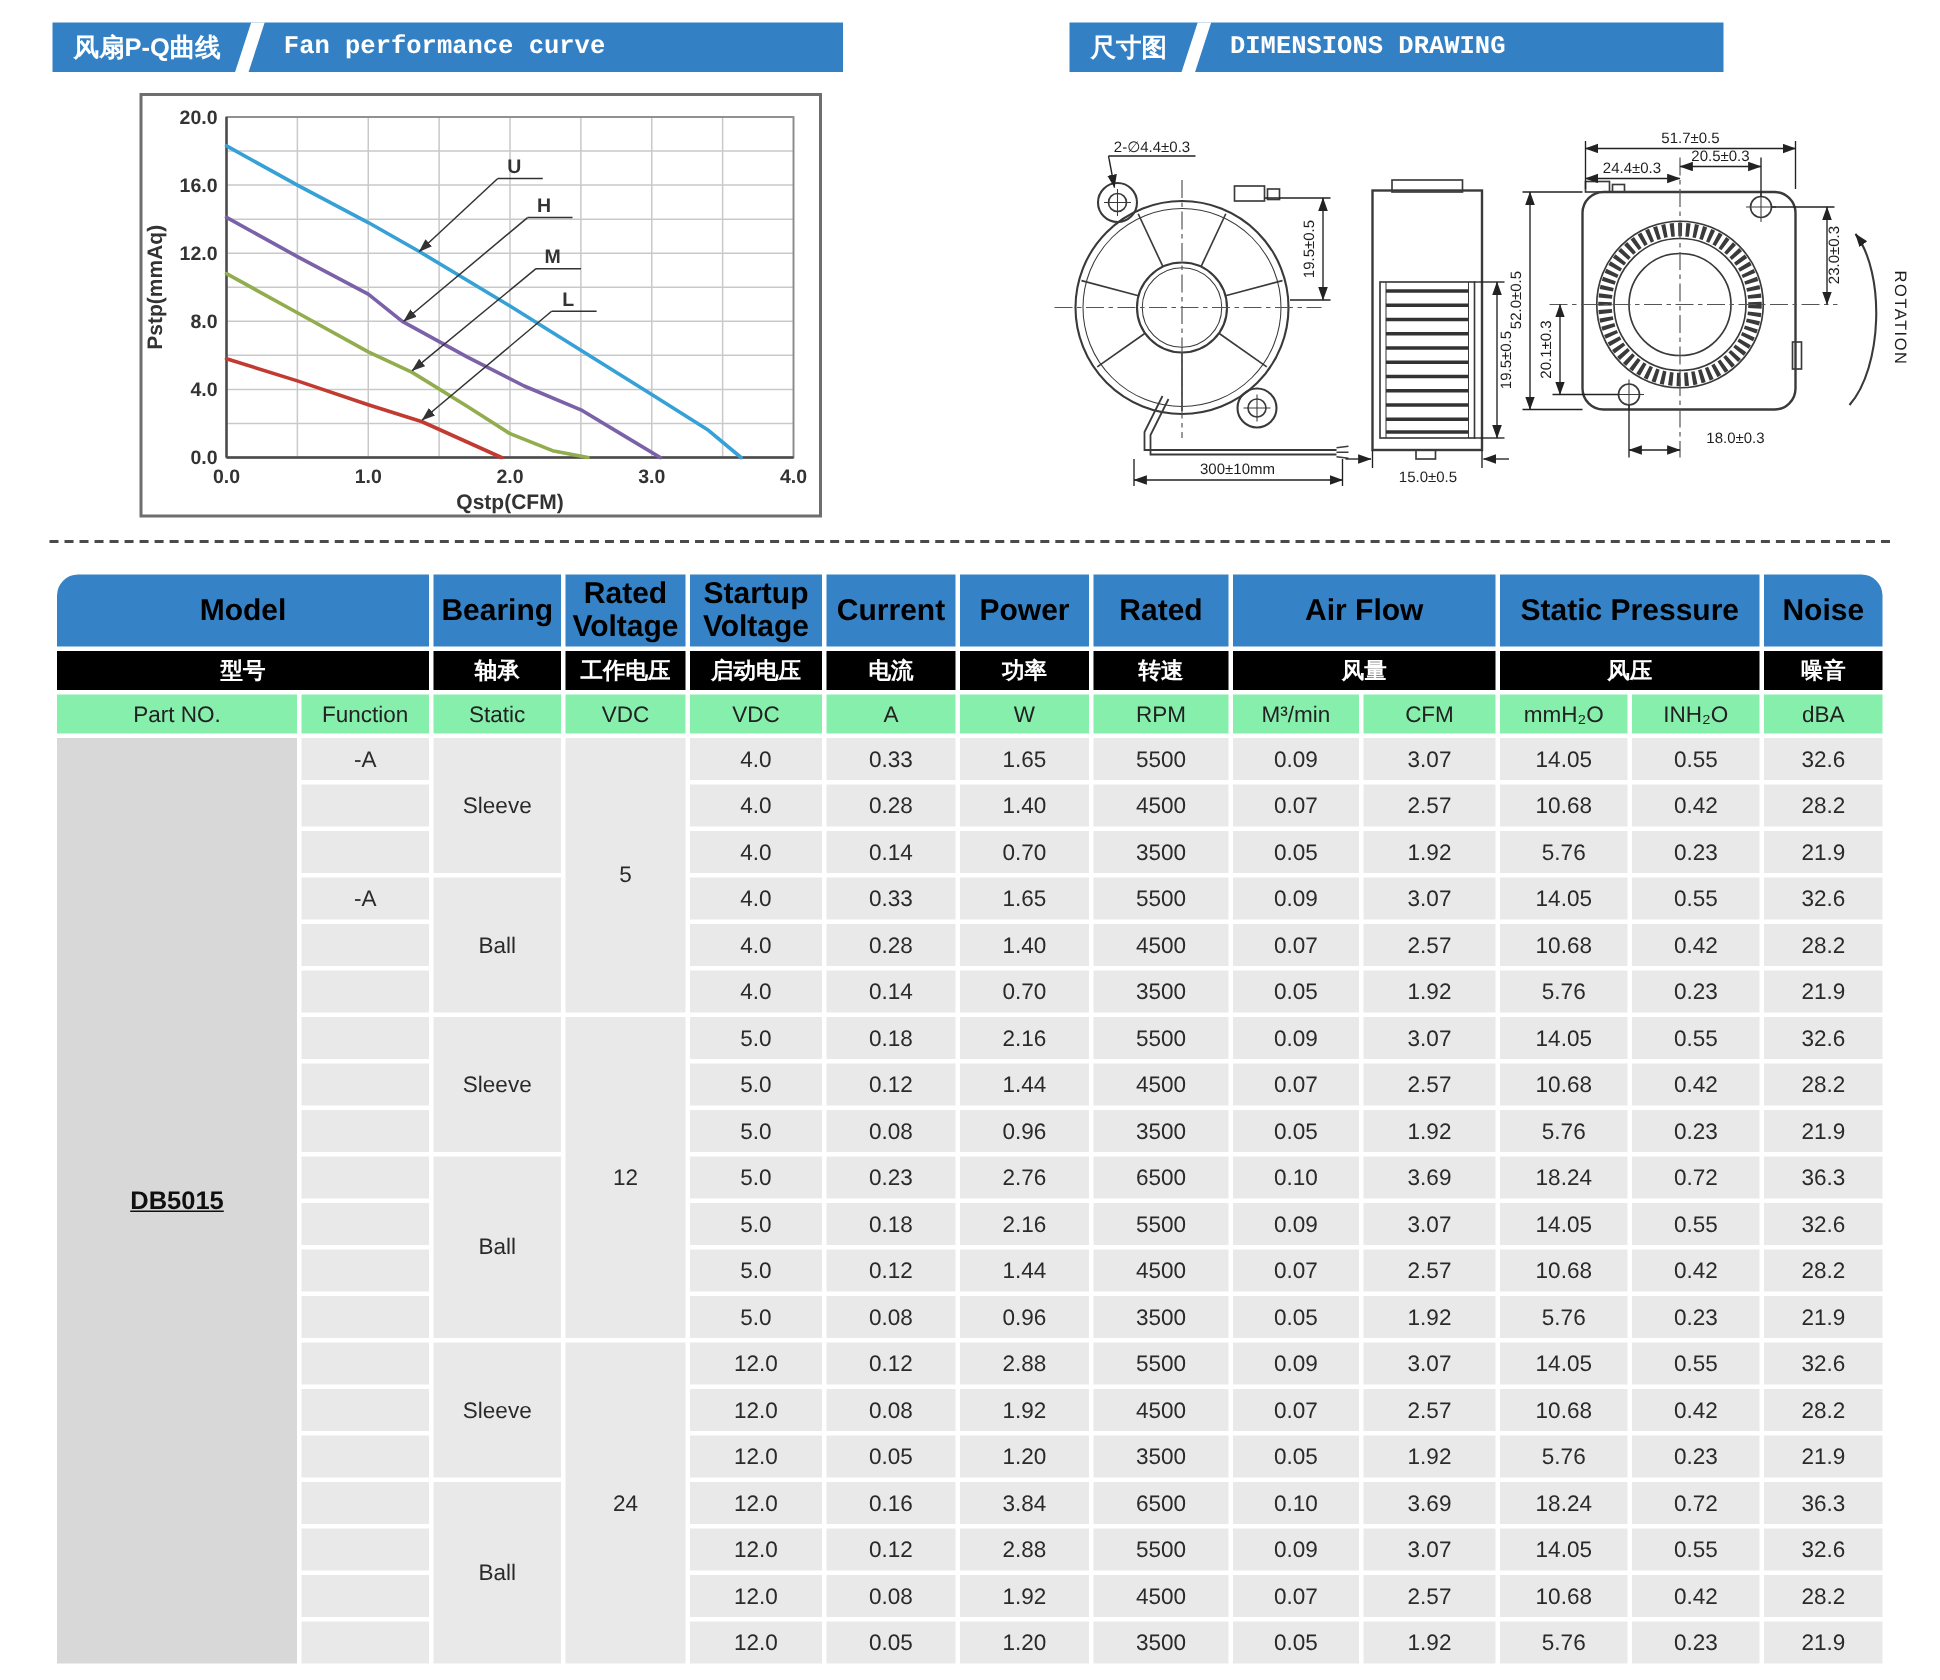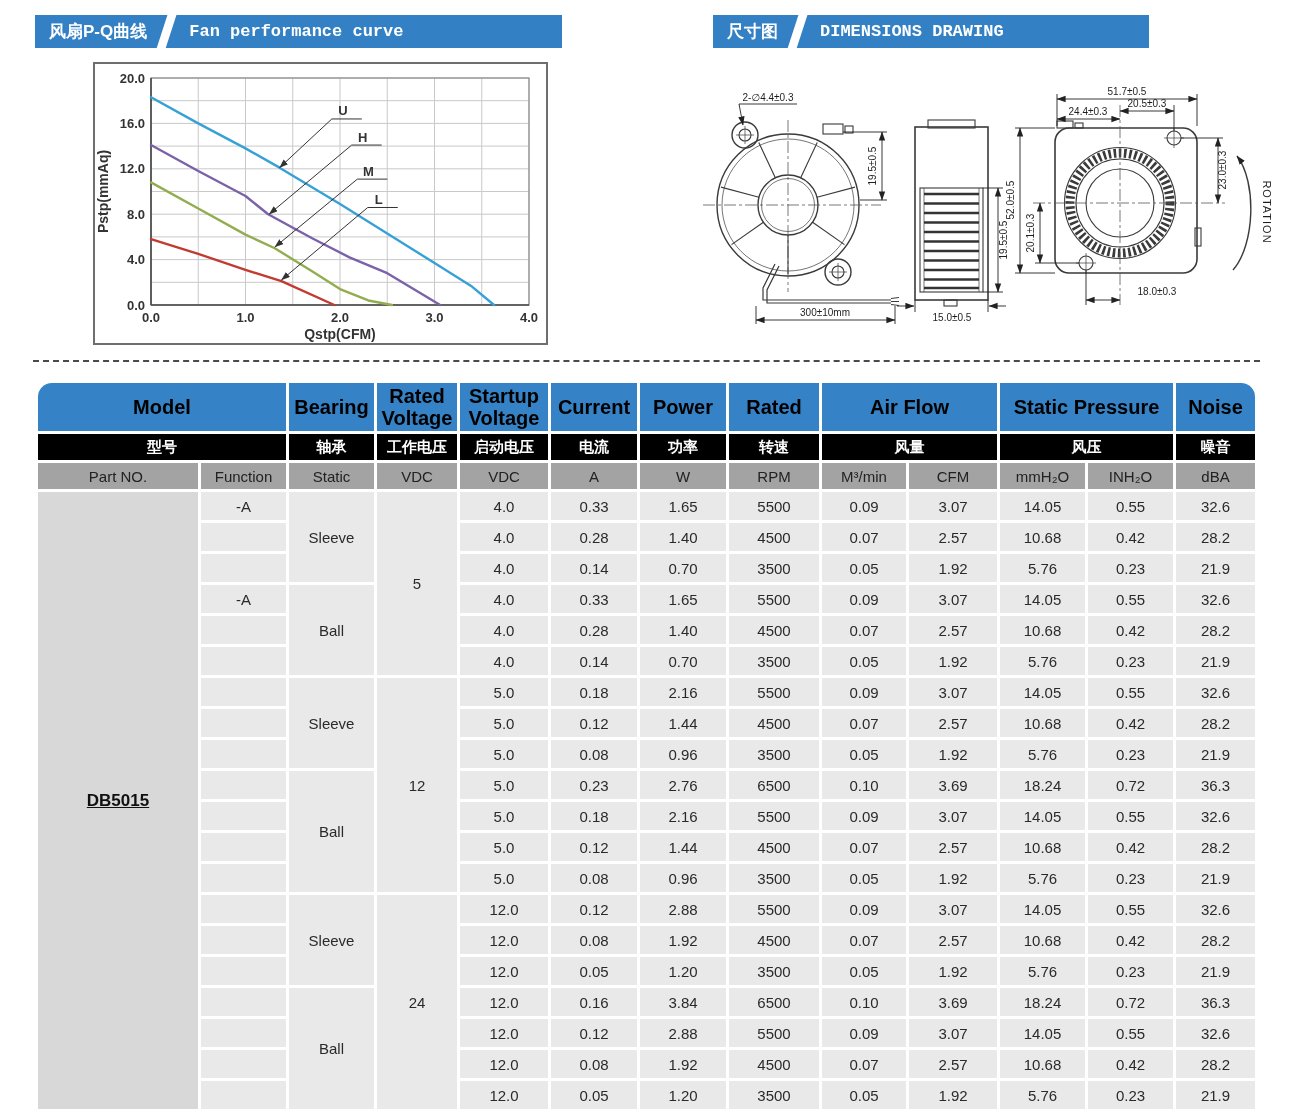--- a/index.html
+++ b/index.html
@@ -26,21 +26,21 @@
     position:absolute;left:35px;top:380px;width:1223px;
     border-collapse:separate;border-spacing:3px;table-layout:fixed;
   }
   #spec th,#spec td{text-align:center;vertical-align:middle;padding:0;overflow:hidden;}
   #spec thead tr.row-en th{
     background:#3583c6;color:#000000;font-size:20px;font-weight:bold;height:48px;line-height:1.12;
   }
   #spec th.round-tl{border-top-left-radius:14px;}
   #spec th.round-tr{border-top-right-radius:14px;}
   #spec thead tr.row-cn th{background:#000000;color:#fff;font-size:15px;font-weight:bold;height:26px;margin-left:36px;}
-  #spec thead tr.row-units td{background:#a3a3a3;color:#222;font-size:15px;height:26px;}
+  #spec thead tr.row-units td{background:#86efac;color:#222;font-size:15px;height:26px;}
   #spec tbody td{background:#e9e9e9;color:#2a2a2a;font-size:15px;height:28px;}
   #spec tbody td.part-no{background:#d8d8d8;font-weight:bold;font-size:17px;color:#101010;text-decoration:underline;}
   svg text{font-family:"Liberation Sans",sans-serif;}
   .dimtxt{font-size:10px;fill:#1e1e1e;}
 </style>
 </head>
 <body>
 
 <div class="banner" id="banner-left">
   <span class="cn">风扇P-Q曲线</span>

